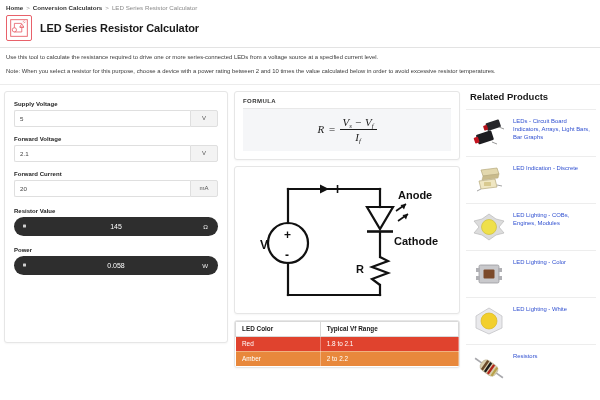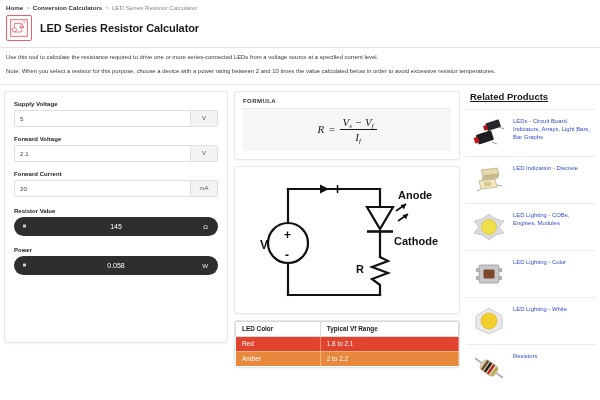--- a/index.html
+++ b/index.html
@@ -157,21 +157,20 @@
   table.vf th { font-weight:bold; color:#1a1a1a; background:#fff; }
   table.vf th.c1, table.vf td.c1 { width:38%; }
   table.vf td { color:#fff; border-color:rgba(255,255,255,0.35); }
   tr.row-red td { background:#e0432e; }
   tr.row-amber td { background:#e8883c; }
 
   
   .related-title {
     font-size:9.5px; font-weight:bold; color:#1a1a1a;
     padding:0 0 7px 4px;
-    text-decoration:underline;
   }
   .rp-item {
     display:flex; align-items:flex-start; gap:5px;
     padding:6px 4px 6px 4px;
     border-top:1px solid #ededed;
     min-height:44px;
   }
   .rp-item:first-of-type { border-top:none; }
   .rp-thumb {
     width:38px; height:34px; flex:0 0 38px;

